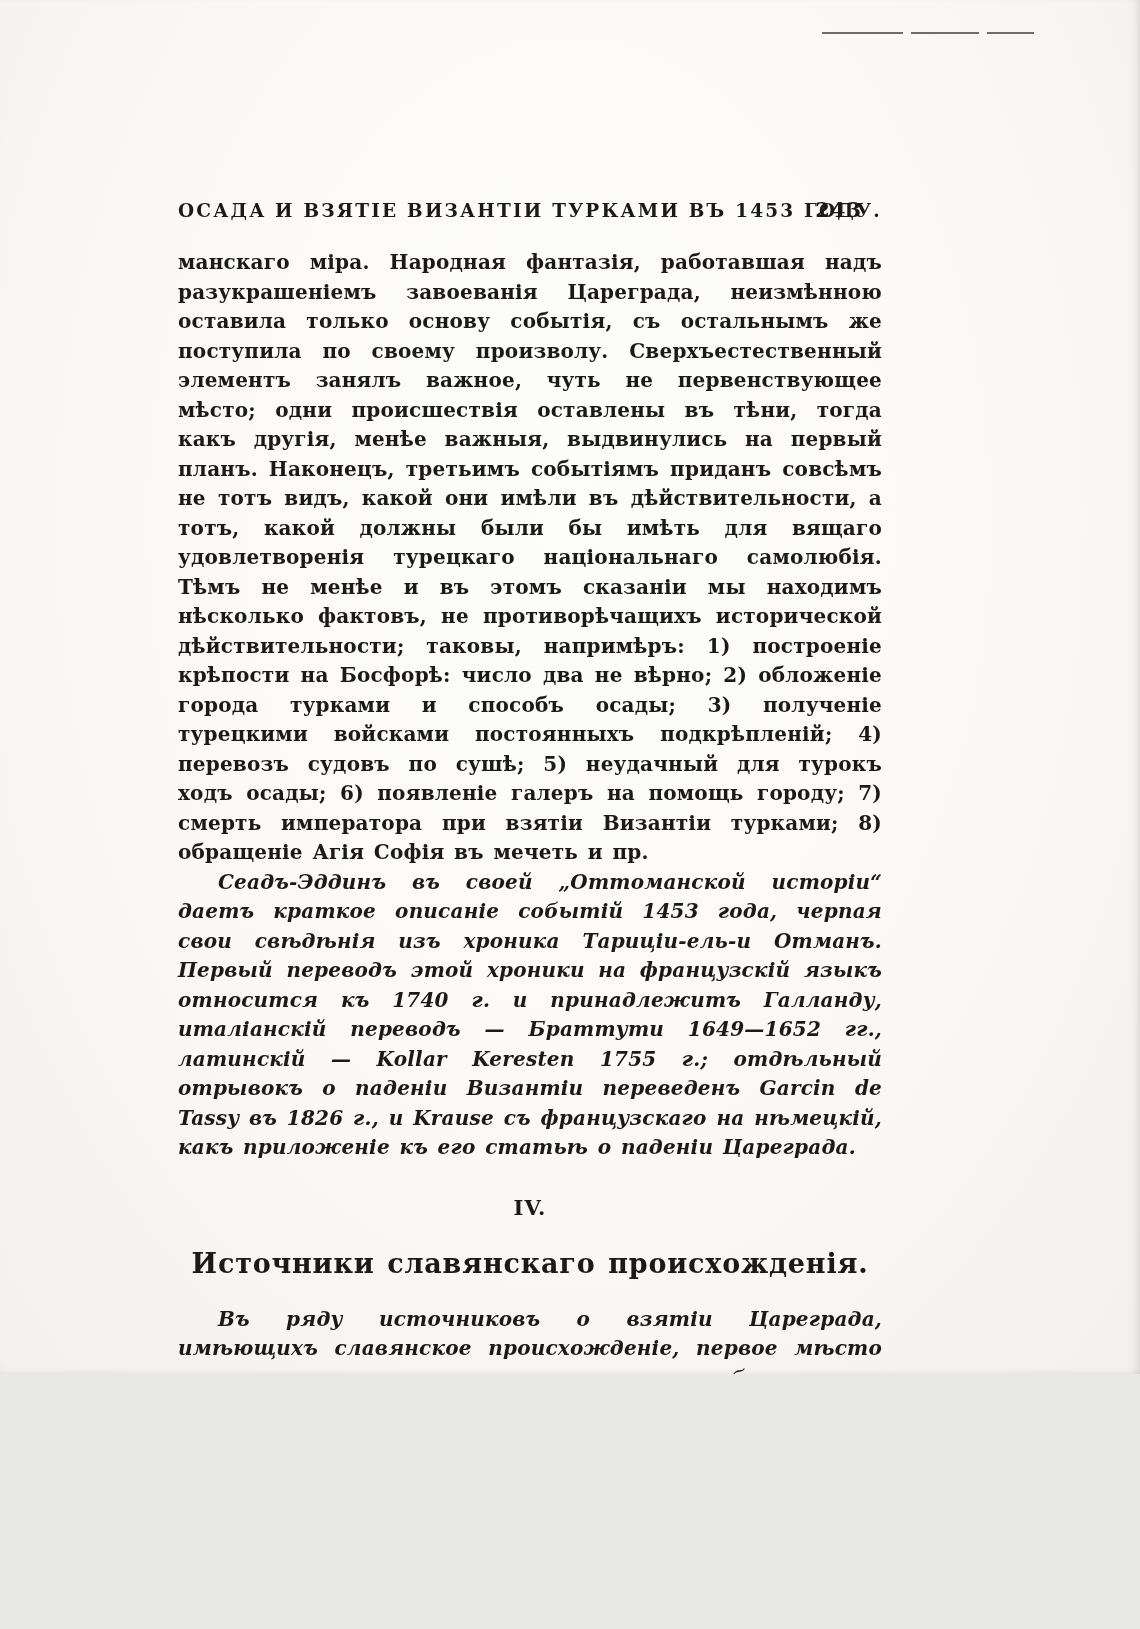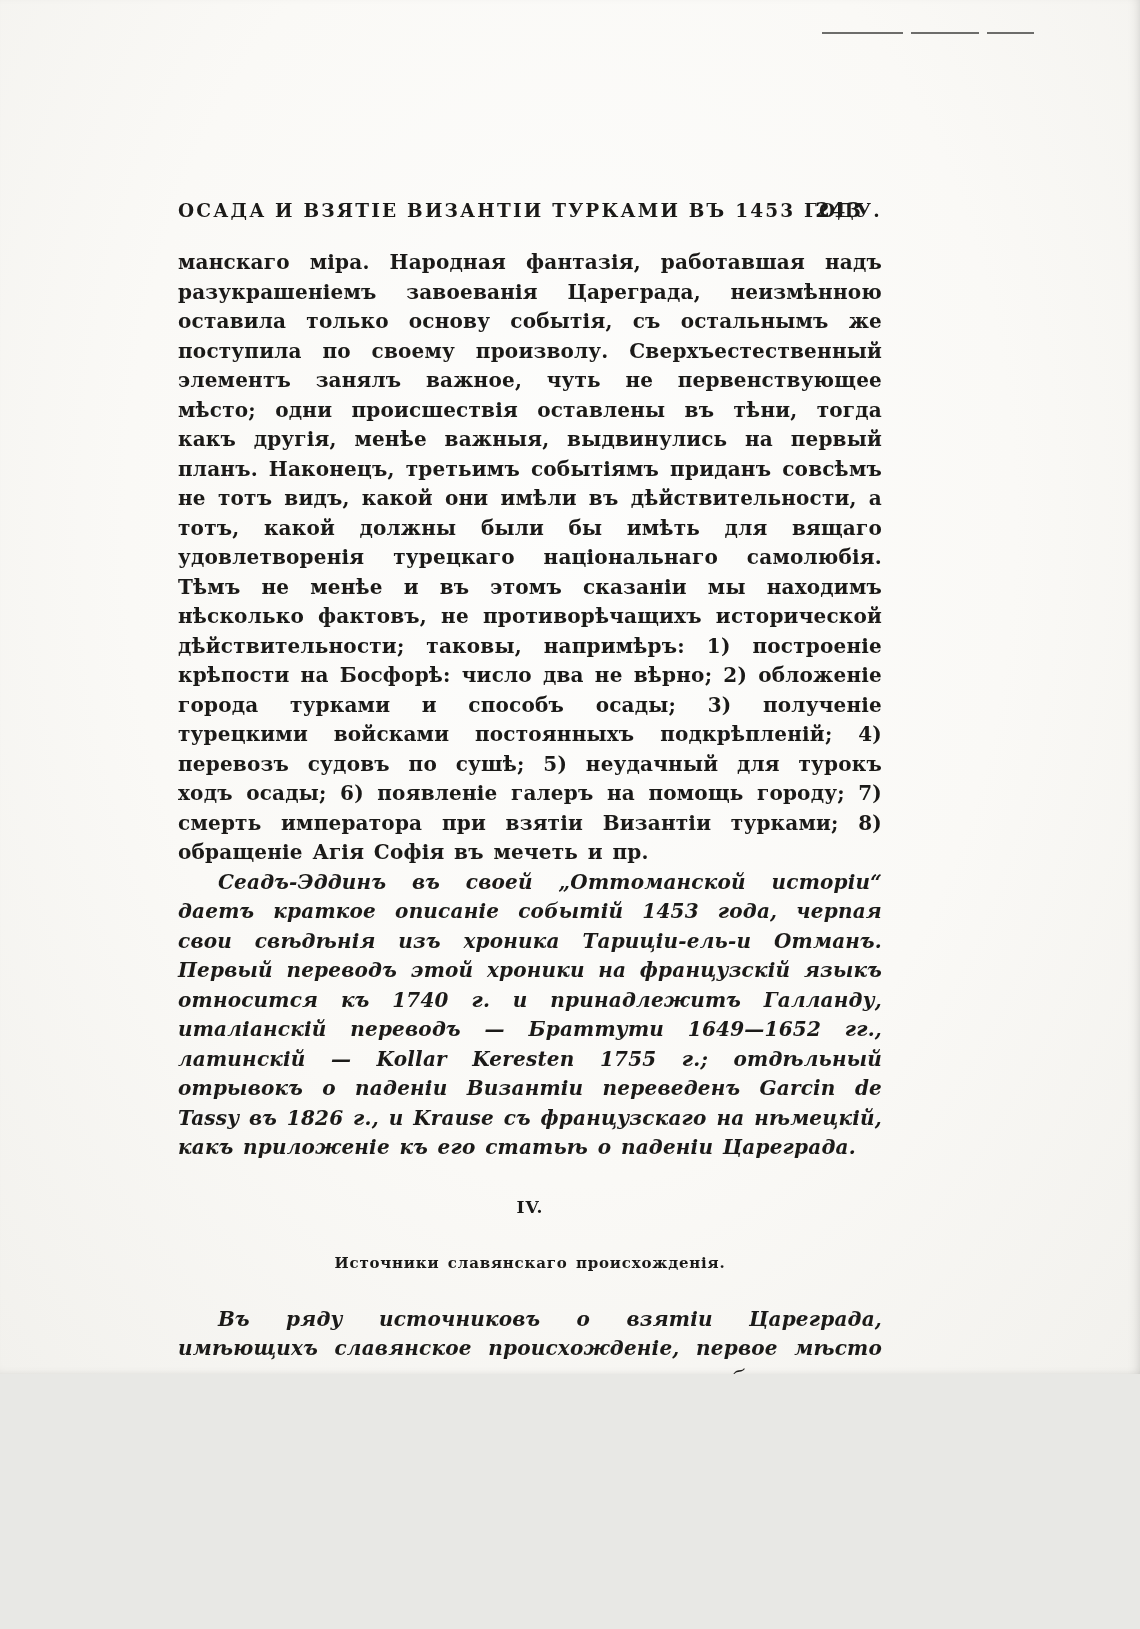--- a/index.html
+++ b/index.html
@@ -66,29 +66,29 @@
   .para {
     text-align: justify;
     text-justify: inter-word;
   }
   .para.indented { text-indent: 40px; font-style: italic; }
 
   .section-number {
     margin-top: 30px;
     text-align: center;
     font-weight: 700;
-    font-size: 17px;
+    font-size: 21px;
     letter-spacing: 1px;
   }
 
   .section-heading {
     margin-top: 27px;
     text-align: center;
     font-weight: 700;
-    font-size: 15px;
+    font-size: 27px;
     letter-spacing: 0.8px;
   }
 
   .para.after-heading { margin-top: 26px; }
 </style>
 </head>
 <body>
 
 <div class="page">
 

